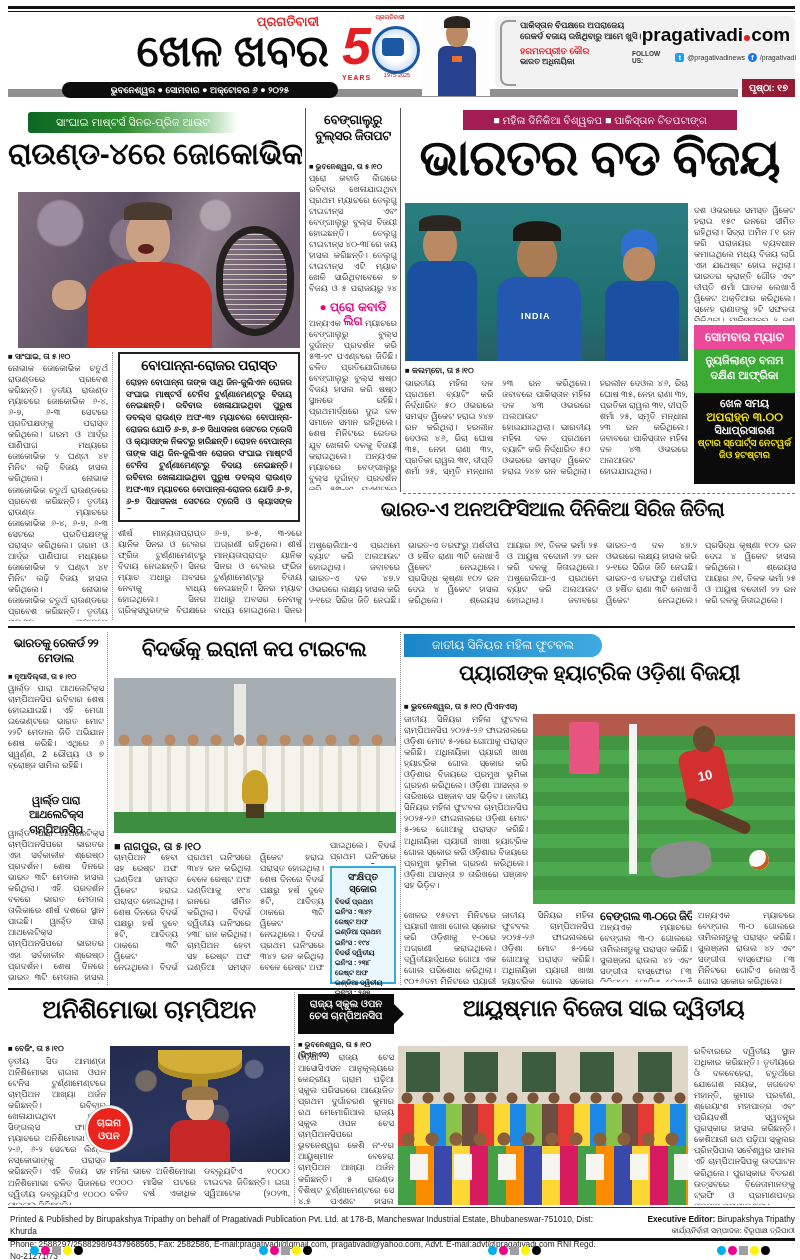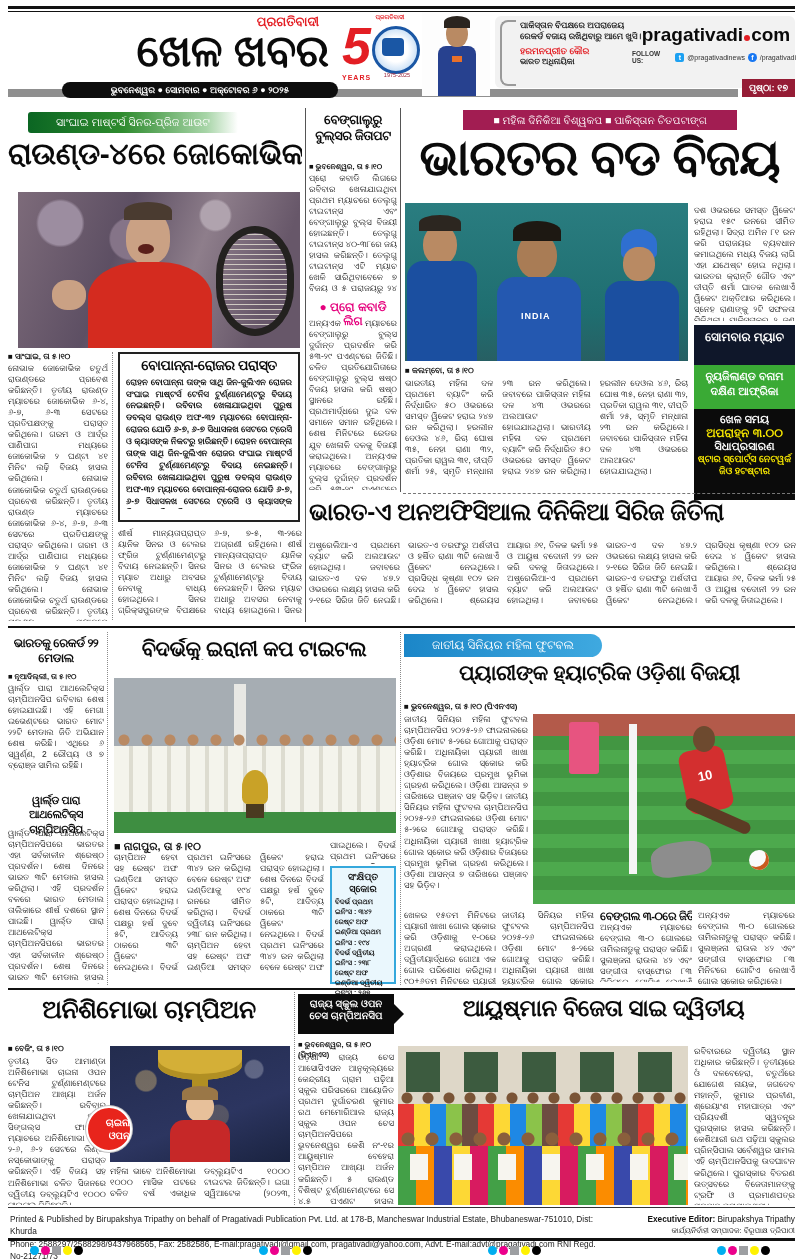--- a/index.html
+++ b/index.html
@@ -121,36 +121,36 @@
     <div class="shape" style="left:92px;top:74px;width:84px;height:84px;background:#2458b0;border-radius:18px 18px 0 0"></div>
     <div class="shape" style="left:216px;top:26px;width:36px;height:30px;background:#2f6fd0;border-radius:50% 50% 20% 20%"></div>
     <div class="shape" style="left:218px;top:44px;width:32px;height:34px;background:#b98a63;border-radius:46%"></div>
     <div class="shape" style="left:200px;top:78px;width:74px;height:80px;background:#1b4fa0;border-radius:16px 16px 0 0"></div>
     <div class="shape" style="left:116px;top:108px;color:#fff;font-size:9px;font-weight:bold;letter-spacing:1px">INDIA</div>
   </div>
 
   <div class="abs body-txt" style="left:694px;top:205px;width:101px;height:116px">ଦଶ ଓଭରରେ ସମସ୍ତ ୱିକେଟ ହରାଇ ୧୫୯ ରନରେ ସୀମିତ ରହିଥିଲା। ସିଦ୍ରା ଅମିନ ୮୧ ରନ କରି ପରାଜୟର ବ୍ୟବଧାନ କମାଇଥିଲେ ମଧ୍ୟ ବିଜୟ ଲାଗି ଏହା ଯଥେଷ୍ଟ ହୋଇ ନଥିଲା। ଭାରତର କ୍ରାନ୍ତି ଗୌଡ ଏବଂ ଦୀପ୍ତି ଶର୍ମା ଘାତକ ଲେଖାଏଁ ୱିକେଟ ଅକ୍ତିଆର କରିଥିଲେ। ସ୍ନେହ ରାଣାଙ୍କୁ ୨ଟି ସଫଳତା ମିଳିଥିଲା। ପାକିସ୍ତାନର ୨ ଜଣ ବ୍ୟାଟର ରନଆଉଟ ହୋଇଥିଲେ।</div>
 
   <div class="abs" style="left:694px;top:325px;width:101px;height:155px">
-    <div style="background:#0f172a;color:#fff;font-weight:bold;font-size:12px;text-align:center;line-height:24px;height:40px">ସୋମବାର ମ୍ୟାଚ</div>
+    <div style="background:#ec4899;color:#fff;font-weight:bold;font-size:12px;text-align:center;line-height:24px;height:24px">ସୋମବାର ମ୍ୟାଚ</div>
     <div style="background:#3aaa35;color:#fff;font-weight:bold;font-size:11px;text-align:center;padding:4px 2px;height:36px;line-height:1.35">ନ୍ୟୁଜିଲାଣ୍ଡ ବନାମ ଦକ୍ଷିଣ ଆଫ୍ରିକା</div>
     <div style="background:#0b0b0b;color:#fff;text-align:center;height:87px;padding-top:4px">
       <div style="font-size:11px;font-weight:bold">ଖେଳ ସମୟ</div>
       <div style="font-size:12px;font-weight:bold;color:#f5e500">ଅପରାହ୍ନ ୩.୦୦</div>
       <div style="font-size:11px;font-weight:bold">ସିଧାପ୍ରସାରଣ</div>
       <div style="font-size:9.5px;font-weight:bold;color:#f5e500">ଷ୍ଟାର ସ୍ପୋର୍ଟ୍ସ ନେଟୱର୍କ</div>
       <div style="font-size:9.5px;font-weight:bold;color:#f5e500">ଜିଓ ହଟଷ୍ଟାର</div>
     </div>
   </div>
 
   <div class="abs dateline" style="left:405px;top:366px">■ କଲମ୍ବୋ, ତା ୫।୧୦</div>
   <div class="abs body-txt cols3" style="left:405px;top:378px;width:283px;height:110px">ଭାରତୀୟ ମହିଳା ଦଳ ପ୍ରଥମେ ବ୍ୟାଟିଂ କରି ନିର୍ଦ୍ଧାରିତ ୫୦ ଓଭରରେ ସମସ୍ତ ୱିକେଟ ହରାଇ ୨୪୭ ରନ କରିଥିଲା। ହରଲୀନ ଦେଓଲ ୪୬, ରିଚା ଘୋଷ ୩୫, ନେହା ରାଣା ୩୨, ପ୍ରତିକା ରାୱଲ ୩୧, ଦୀପ୍ତି ଶର୍ମା ୨୫, ସ୍ମୃତି ମନ୍ଧାନା ୨୩ ରନ କରିଥିଲେ। ଜବାବରେ ପାକିସ୍ତାନ ମହିଳା ଦଳ ୪୩ ଓଭରରେ ଅଲଆଉଟ ହୋଇଯାଇଥିଲା। ଭାରତୀୟ ମହିଳା ଦଳ ପ୍ରଥମେ ବ୍ୟାଟିଂ କରି ନିର୍ଦ୍ଧାରିତ ୫୦ ଓଭରରେ ସମସ୍ତ ୱିକେଟ ହରାଇ ୨୪୭ ରନ କରିଥିଲା। ହରଲୀନ ଦେଓଲ ୪୬, ରିଚା ଘୋଷ ୩୫, ନେହା ରାଣା ୩୨, ପ୍ରତିକା ରାୱଲ ୩୧, ଦୀପ୍ତି ଶର୍ମା ୨୫, ସ୍ମୃତି ମନ୍ଧାନା ୨୩ ରନ କରିଥିଲେ। ଜବାବରେ ପାକିସ୍ତାନ ମହିଳା ଦଳ ୪୩ ଓଭରରେ ଅଲଆଉଟ ହୋଇଯାଇଥିଲା।</div>
   <div class="abs hdash" style="left:403px;top:493px;width:392px"></div>
 
-  <div class="abs headline nowrap" style="left:309px;top:499px;width:487px;font-size:24px;letter-spacing:-0.5px;">ଭାରତ-ଏ ଅନଅଫିସିଆଲ ଦିନିକିଆ ସିରିଜ ଜିତିଲା</div>
+  <div class="abs headline nowrap" style="left:309px;top:499px;width:487px;font-size:20px;letter-spacing:-0.5px;text-align:center">ଭାରତ-ଏ ଅନଅଫିସିଆଲ ଦିନିକିଆ ସିରିଜ ଜିତିଲା</div>
   <div class="abs body-txt cols5" style="left:309px;top:540px;width:487px;height:82px">ଅଷ୍ଟ୍ରେଲିଆ-ଏ ପ୍ରଥମେ ବ୍ୟାଟ କରି ଅଲଆଉଟ ହୋଇଥିଲା। ଜବାବରେ ଭାରତ-ଏ ଦଳ ୪୭.୨ ଓଭରରେ ଲକ୍ଷ୍ୟ ହାସଲ କରି ୨-୧ରେ ସିରିଜ ଜିତି ନେଇଛି। ଭାରତ-ଏ ତରଫରୁ ଅର୍ଶଦୀପ ଓ ହର୍ଷିତ ରାଣା ୩ଟି ଲେଖାଏଁ ୱିକେଟ ନେଇଥିଲେ। ପ୍ରସିଦ୍ଧ କୃଷ୍ଣା ୧୦୨ ରନ ଦେଇ ୪ ୱିକେଟ ହାସଲ କରିଥିଲେ। ଶ୍ରେୟସ ଆୟାର ୬୧, ତିଳକ ଭର୍ମା ୨୫ ଓ ଆୟୁଷ ବଦୋନୀ ୨୨ ରନ କରି ଦଳକୁ ଜିତାଇଥିଲେ। ଅଷ୍ଟ୍ରେଲିଆ-ଏ ପ୍ରଥମେ ବ୍ୟାଟ କରି ଅଲଆଉଟ ହୋଇଥିଲା। ଜବାବରେ ଭାରତ-ଏ ଦଳ ୪୭.୨ ଓଭରରେ ଲକ୍ଷ୍ୟ ହାସଲ କରି ୨-୧ରେ ସିରିଜ ଜିତି ନେଇଛି। ଭାରତ-ଏ ତରଫରୁ ଅର୍ଶଦୀପ ଓ ହର୍ଷିତ ରାଣା ୩ଟି ଲେଖାଏଁ ୱିକେଟ ନେଇଥିଲେ। ପ୍ରସିଦ୍ଧ କୃଷ୍ଣା ୧୦୨ ରନ ଦେଇ ୪ ୱିକେଟ ହାସଲ କରିଥିଲେ। ଶ୍ରେୟସ ଆୟାର ୬୧, ତିଳକ ଭର୍ମା ୨୫ ଓ ଆୟୁଷ ବଦୋନୀ ୨୨ ରନ କରି ଦଳକୁ ଜିତାଇଥିଲେ।</div>
 
   <div class="abs rule" style="left:8px;top:626px;width:787px;height:2px"></div>
 
   <div class="abs headline center" style="left:8px;top:636px;width:96px;font-size:12px;line-height:1.25">ଭାରତକୁ ରେକର୍ଡ ୨୨ ମେଡାଲ</div>
   <div class="abs dateline" style="left:8px;top:672px;width:96px;font-size:7.5px">■ ନୂଆଦିଲ୍ଲୀ, ତା ୫।୧୦</div>
   <div class="abs body-txt" style="left:8px;top:683px;width:96px;height:106px">ୱାର୍ଲ୍ଡ ପାରା ଆଥଲେଟିକ୍ସ ଚାମ୍ପିଅନସିପ ରବିବାର ଶେଷ ହୋଇଯାଇଛି। ଏହି ମେଗା ଇଭେଣ୍ଟରେ ଭାରତ ମୋଟ ୨୨ଟି ମେଡାଲ ଜିତି ଅଭିଯାନ ଶେଷ କରିଛି। ଏଥିରେ ୬ ସ୍ୱର୍ଣ୍ଣ, 2 ରୌପ୍ୟ ଓ ୭ ବ୍ରୋଞ୍ଜ ସାମିଲ ରହିଛି।</div>
   <div class="abs headline center" style="left:8px;top:793px;width:96px;font-size:11px;line-height:1.3">ୱାର୍ଲ୍ଡ ପାରା ଆଥଲେଟିକ୍ସ ଚାମ୍ପିଅନସିପ</div>
   <div class="abs body-txt" style="left:8px;top:828px;width:96px;height:156px">ୱାର୍ଲ୍ଡ ପାରା ଆଥଲେଟିକ୍ସ ଚାମ୍ପିଅନସିପରେ ଭାରତର ଏହା ସର୍ବକାଳୀନ ଶ୍ରେଷ୍ଠ ପ୍ରଦର୍ଶନ। ଶେଷ ଦିନରେ ଭାରତ ୩ଟି ମେଡାଲ ହାସଲ କରିଥିଲା। ଏହି ପ୍ରଦର୍ଶନ ବଳରେ ଭାରତ ମେଡାଲ ତାଲିକାରେ ଶୀର୍ଷ ଦଶରେ ସ୍ଥାନ ପାଇଛି। ୱାର୍ଲ୍ଡ ପାରା ଆଥଲେଟିକ୍ସ ଚାମ୍ପିଅନସିପରେ ଭାରତର ଏହା ସର୍ବକାଳୀନ ଶ୍ରେଷ୍ଠ ପ୍ରଦର୍ଶନ। ଶେଷ ଦିନରେ ଭାରତ ୩ଟି ମେଡାଲ ହାସଲ କରିଥିଲା। ଏହି ପ୍ରଦର୍ଶନ ବଳରେ ଭାରତ ମେଡାଲ ତାଲିକାରେ ଶୀର୍ଷ ଦଶରେ ସ୍ଥାନ ପାଇଛି।</div>
 
@@ -216,21 +216,21 @@
       radial-gradient(circle at 20% 30%,rgba(255,214,120,.35) 0 6%,transparent 7%),
       radial-gradient(circle at 80% 20%,rgba(255,255,255,.25) 0 5%,transparent 6%),
       radial-gradient(circle at 60% 60%,rgba(255,214,120,.2) 0 8%,transparent 9%),
       linear-gradient(160deg,#232c4e,#2c3560 60%,#1a2340)">
     <div class="shape" style="left:48px;top:4px;width:84px;height:30px;background:#d4af37;border-radius:0 0 50% 50%;box-shadow:inset 0 -6px 0 #b18f23"></div>
     <div class="shape" style="left:82px;top:32px;width:16px;height:18px;background:#b18f23"></div>
     <div class="shape" style="left:76px;top:46px;width:28px;height:30px;background:#e7c09a;border-radius:48%"></div>
     <div class="shape" style="left:72px;top:40px;width:36px;height:14px;background:#9a7747;border-radius:50% 50% 0 0"></div>
     <div class="shape" style="left:60px;top:74px;width:60px;height:42px;background:#c62828;border-radius:14px 14px 0 0"></div>
   </div>
-  <div class="abs" style="left:86px;top:1106px;width:46px;height:46px;background:#e8241c;border:2px solid #fff;border-radius:50%;color:#fff;font-weight:bold;font-size:10px;text-align:right;box-sizing:border-box;padding-top:8px;line-height:1.3;box-shadow:0 0 0 1px #c4c4c4">
+  <div class="abs" style="left:86px;top:1106px;width:46px;height:46px;background:#e8241c;border:2px solid #fff;border-radius:50%;color:#fff;font-weight:bold;font-size:10px;text-align:center;box-sizing:border-box;padding-top:8px;line-height:1.3;box-shadow:0 0 0 1px #c4c4c4">
     <div>ଚାଇନା</div>
     <div>ଓପନ</div>
   </div>
   <div class="abs body-txt cols2" style="left:110px;top:1166px;width:180px;height:40px">ମହିଳା ଭାବେ ଅନିଶିମୋଭା ୧୦୦୦ ମାସିକ ପଟରେ ଚଳିତ ବର୍ଷ ଏକାଧିକ ଡବ୍ଲ୍ୟୁଟିଏ ୧୦୦୦ ଟାଇଟଲ ଜିତିଛନ୍ତି। ଇଗା ସ୍ୱିଆଟେକ (୨୦୨୩, ୨୦୨୪) ଏବଂ ମିରା ଆନ୍ଦ୍ରିଭା (୨୦୨୫)ଙ୍କ ପରେ ଚତୁର୍ଥ ଖେଳାଳି ଭାବେ ଏହି କୀର୍ତ୍ତିମାନ ସ୍ଥାପନ କରିଛନ୍ତି।</div>
 
   <div class="abs vdot" style="left:294px;top:992px;height:213px"></div>
 
   <div class="abs" style="left:298px;top:994px;width:96px;height:40px;background:#0b0b0b;color:#fff;text-align:center;padding-top:4px;box-sizing:border-box">
     <div style="font-size:10px;font-weight:bold">ରାଜ୍ୟ ସ୍କୁଲ ଓପନ</div>
     <div style="font-size:10px;font-weight:bold">ଚେସ ଚାମ୍ପିଅନସିପ</div>

